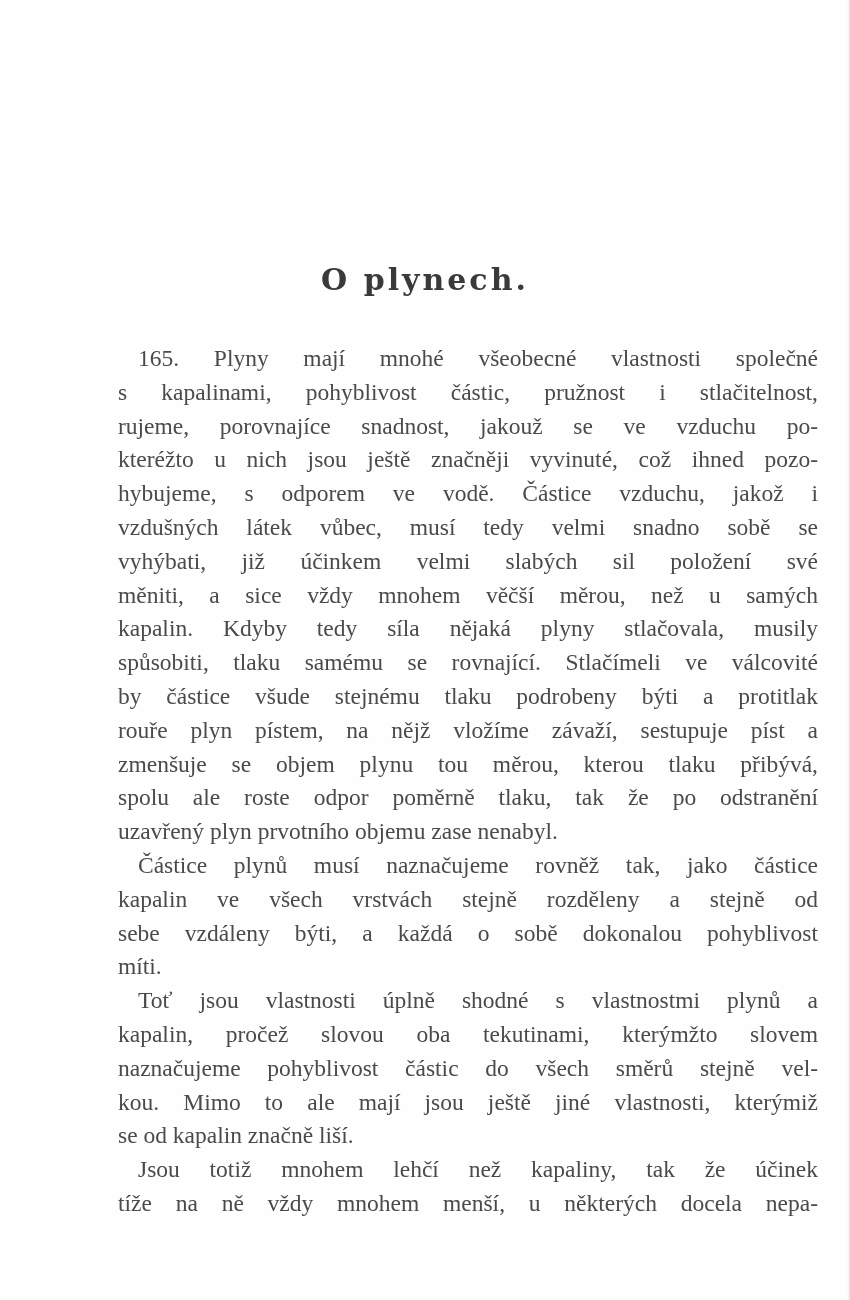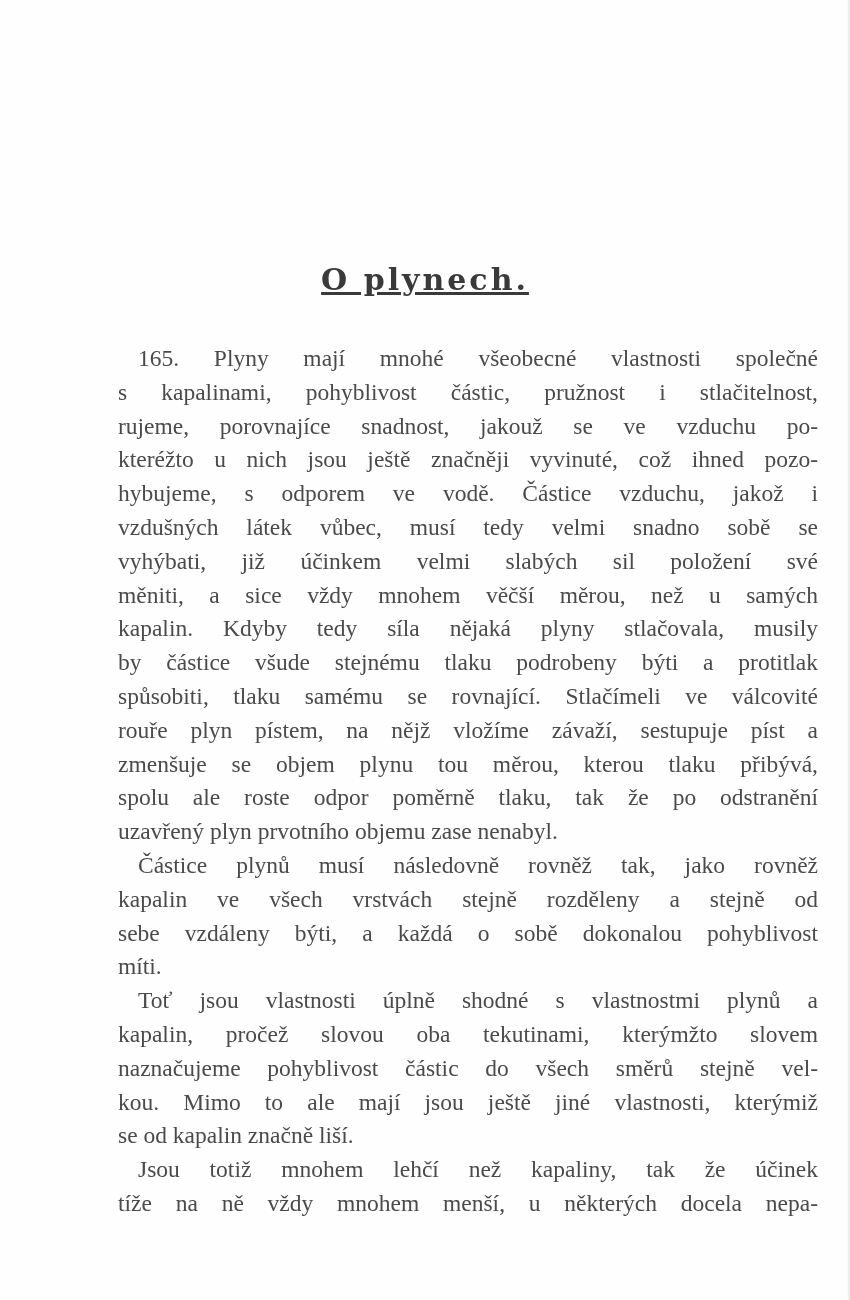--- a/index.html
+++ b/index.html
@@ -32,21 +32,20 @@
       top: 262px;
       left: 0;
       width: 850px;
       text-align: center;
       font-family: "DejaVu Serif", serif;
       font-weight: bold;
       font-size: 30px;
       letter-spacing: 3px;
       color: #3a3a3a;
       margin: 0;
-      text-decoration: underline;
     }
     .text-block {
       position: absolute;
       left: 118px;
       top: 342px;
       width: 700px;
       margin: 0;
     }
     .line {
       display: block;
@@ -78,30 +77,30 @@
     <div>
       <span class="line indent">165. Plyny mají mnohé všeobecné vlastnosti společné</span>
       <span class="line">s kapalinami, pohyblivost částic, pružnost i stlačitelnost,</span>
       <span class="line">rujeme, porovnajíce snadnost, jakouž se ve vzduchu po-</span>
       <span class="line">kteréžto u nich jsou ještě značněji vyvinuté, což ihned pozo-</span>
       <span class="line">hybujeme, s odporem ve vodě. Částice vzduchu, jakož i</span>
       <span class="line">vzdušných látek vůbec, musí tedy velmi snadno sobě se</span>
       <span class="line">vyhýbati, již účinkem velmi slabých sil položení své</span>
       <span class="line">měniti, a sice vždy mnohem věčší měrou, než u samých</span>
       <span class="line">kapalin. Kdyby tedy síla nějaká plyny stlačovala, musily</span>
+      <span class="line">spůsobiti, tlaku samému se rovnající. Stlačímeli ve válcovité</span>
       <span class="line">by částice všude stejnému tlaku podrobeny býti a protitlak</span>
-      <span class="line">spůsobiti, tlaku samému se rovnající. Stlačímeli ve válcovité</span>
       <span class="line">rouře plyn pístem, na nějž vložíme závaží, sestupuje píst a</span>
       <span class="line">zmenšuje se objem plynu tou měrou, kterou tlaku přibývá,</span>
       <span class="line">spolu ale roste odpor poměrně tlaku, tak že po odstranění</span>
       <span class="line last">uzavřený plyn prvotního objemu zase nenabyl.</span>
     </div>
 
     <div>
-      <span class="line indent">Částice plynů musí následovně rovněž tak, jako rovněž</span>
+      <span class="line indent">Částice plynů musí naznačujeme rovněž tak, jako částice</span>
       <span class="line">kapalin ve všech vrstvách stejně rozděleny a stejně od</span>
       <span class="line">sebe vzdáleny býti, a každá o sobě dokonalou pohyblivost</span>
       <span class="line last">míti.</span>
     </div>
 
     <div>
       <span class="line indent">Toť jsou vlastnosti úplně shodné s vlastnostmi plynů a</span>
       <span class="line">kapalin, pročež slovou oba tekutinami, kterýmžto slovem</span>
       <span class="line">naznačujeme pohyblivost částic do všech směrů stejně vel-</span>
       <span class="line">kou. Mimo to ale mají jsou ještě jiné vlastnosti, kterýmiž</span>

